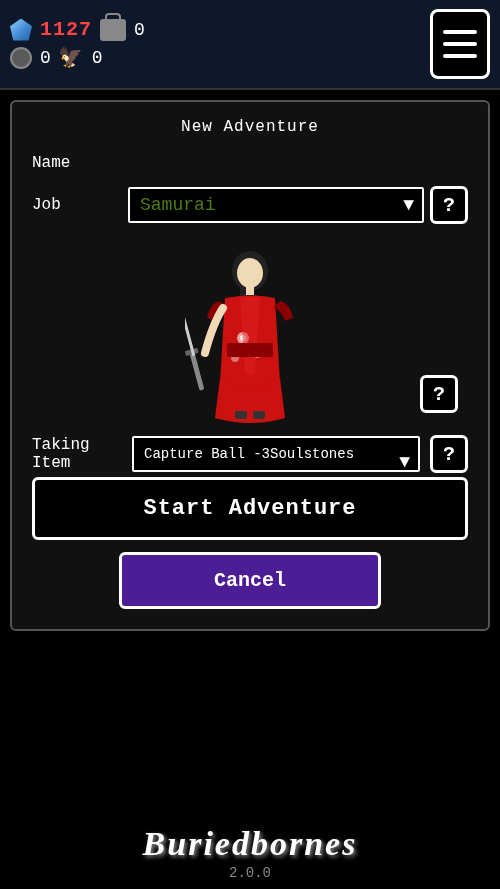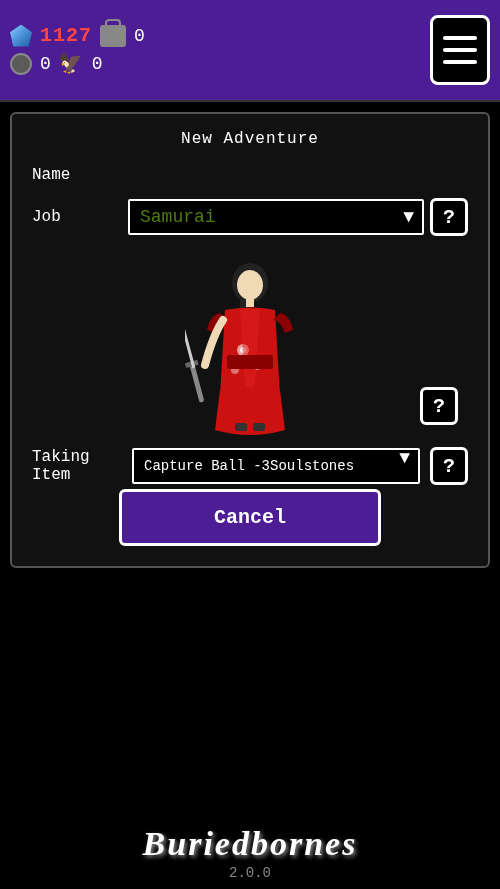--- a/index.html
+++ b/index.html
@@ -9,22 +9,22 @@
       height: 889px;
       background: #000;
       font-family: 'Courier New', Courier, monospace;
       overflow: hidden;
       position: relative;
     }
 
     
     #hud {
       width: 100%;
-      height: 102px;
-      background: #4c1d95;
+      height: 90px;
+      background: #0f172a;
       border-bottom: 2px solid #333;
       display: flex;
       align-items: center;
       padding: 6px 10px;
       position: relative;
     }
 
     .hud-left {
       display: flex;
       flex-direction: column;
@@ -246,21 +246,21 @@
       display: flex;
       align-items: center;
       margin-bottom: 4px;
       gap: 10px;
     }
 
     .item-select-wrapper {
       flex: 1;
       position: relative;
       display: flex;
-      align-items: flex-start;
+      align-items: flex-end;
     }
 
     .item-select {
       flex: 1;
       background: #000;
       border: 2px solid #fff;
       color: #fff;
       font-size: 14px;
       font-family: 'Courier New', monospace;
       padding: 8px 32px 8px 10px;
@@ -436,20 +436,21 @@
         <option>None</option>
       </select>
       <span class="select-arrow">▼</span>
     </div>
     <div class="help-btn">
       <span>?</span>
     </div>
   </div>
 
   
+  <button class="start-btn">Start Adventure</button>
 
   
   <button class="cancel-btn">Cancel</button>
 </div>
 
 <div id="bottom-brand">
   <div class="brand-title">Buriedbornes</div>
   <div class="brand-version">2.0.0</div>
 </div>
 

